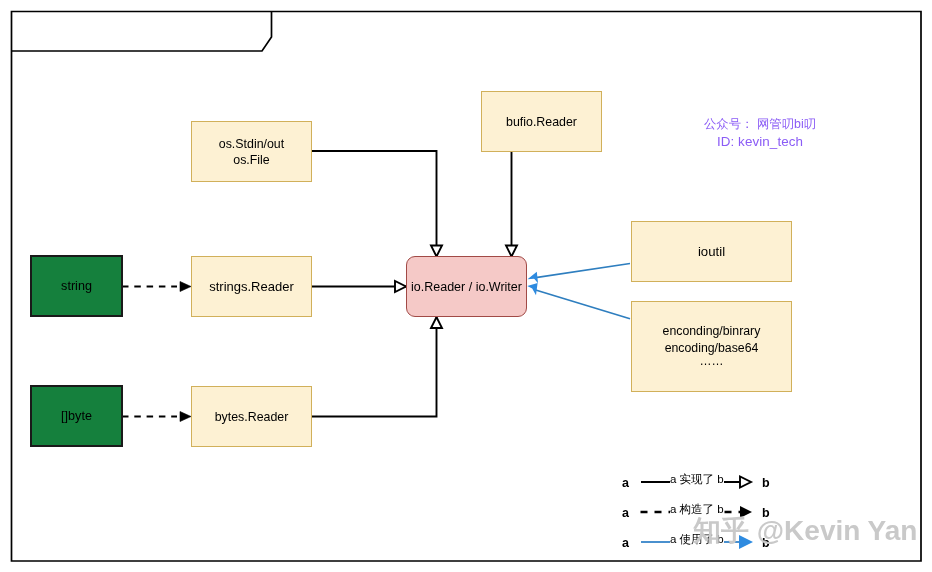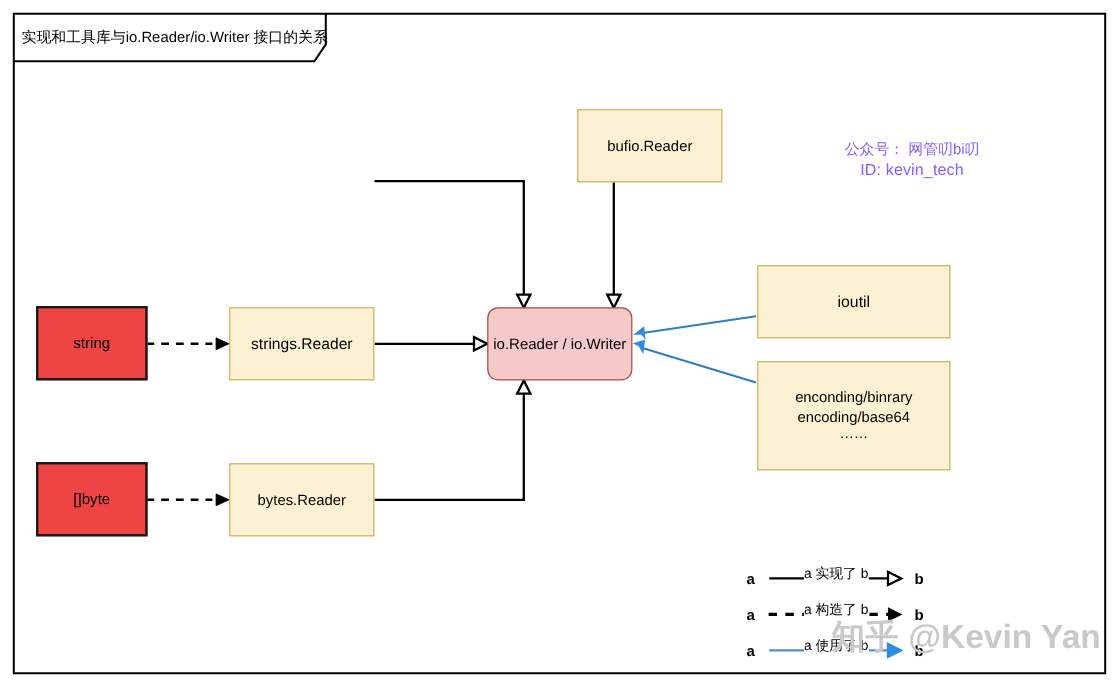--- a/index.html
+++ b/index.html
@@ -5,21 +5,21 @@
 <style>
   html,body{margin:0;padding:0;background:#fff;}
   body{width:932px;height:572px;overflow:hidden;
        font-family:"Liberation Sans",sans-serif;}
   #stage{position:relative;width:932px;height:572px;background:#ffffff;}
   .abs{position:absolute;}
   #svg-layer{position:absolute;left:0;top:0;width:932px;height:572px;}
   .node{position:absolute;box-sizing:border-box;display:flex;align-items:center;
         justify-content:center;text-align:center;line-height:16px;}
   .node-yellow{background:#FDF1D3;border:1.4px solid #D1B05A;color:#000;}
-  .node-white{background:#ef4444;border:2px solid #1a1a1a;color:#000;}
+  .node-white{background:#15803d;border:2px solid #1a1a1a;color:#000;}
   .node-pink{background:#F5C9C7;border:1.5px solid #A14A46;border-radius:9px;color:#000;}
 
   #frame-title{left:18px;top:24px;font-size:12.4px;color:#000;white-space:nowrap;line-height:15px;}
 
   #n-os{left:191px;top:121px;width:121px;height:61px;font-size:12.4px;white-space:pre;}
   #n-bufio{left:481px;top:91px;width:121px;height:61px;font-size:12.4px;}
   #n-string{left:30px;top:255px;width:93px;height:62px;font-size:12.6px;}
   #n-strings-reader{left:191px;top:256px;width:121px;height:61px;font-size:13px;}
   #n-bytes{left:30px;top:385px;width:93px;height:62px;font-size:12.6px;}
   #n-bytes-reader{left:191px;top:386px;width:121px;height:61px;font-size:12.4px;}
@@ -43,21 +43,20 @@
 </style>
 </head>
 <body>
 
 <div id="stage">
 
   <svg id="frame-layer" class="abs" width="932" height="572">
     <path d="M 11.5 51 L 11.5 561 L 921 561 L 921 11.5 L 11.5 11.5 Z" fill="none" stroke="#000000" stroke-width="1.7"></path>
     <path d="M 271.5 11.5 L 271.5 37 L 262 51 L 11.5 51" fill="none" stroke="#000000" stroke-width="1.7" stroke-linejoin="miter"></path>
   </svg>
-  <div class="abs" id="frame-title">实现和工具库与io.Reader/io.Writer 接口的关系</div>
 
   <svg id="svg-layer" viewBox="0 0 932 572">
     <defs></defs>
     
     <g>
       <path d="M 312 151 L 436.5 151 L 436.5 256.5" fill="none" stroke="#000000" stroke-width="1.9"></path>
       <path d="M 431 245.5 L 442 245.5 L 436.5 256.5 Z" fill="#ffffff" stroke="#000000" stroke-width="1.9" stroke-linejoin="miter"></path>
     </g>
     
     <g>
@@ -89,20 +88,22 @@
       <path d="M 630 263.5 L 534 277.8" fill="none" stroke="#2E7EBF" stroke-width="1.7"></path>
       <path d="M 527.5 279.2 L 536.8 271.8 L 538 283.2 L 534.2 278.7 Z" fill="#2E8BE0"></path>
     </g>
     
     <g>
       <path d="M 630 318.8 L 534 289.5" fill="none" stroke="#2E7EBF" stroke-width="1.7"></path>
       <path d="M 527.3 286.1 L 537.6 283.1 L 536 295.2 L 532.2 288.6 Z" fill="#2E8BE0"></path>
     </g>
   </svg>
 
+  <div class="node node-yellow" id="n-os">os.Stdin/out
+os.File</div>
   <div class="node node-yellow" id="n-bufio">bufio.Reader</div>
   <div class="node node-white" id="n-string">string</div>
   <div class="node node-yellow" id="n-strings-reader">strings.Reader</div>
   <div class="node node-white" id="n-bytes">[]byte</div>
   <div class="node node-yellow" id="n-bytes-reader">bytes.Reader</div>
   <div class="node node-yellow" id="n-ioutil">ioutil</div>
   <div class="node node-pink" id="n-center">io.Reader / io.Writer</div>
   <div class="node node-yellow" id="n-encoding">
     <div>
       <div>enconding/binrary</div>

